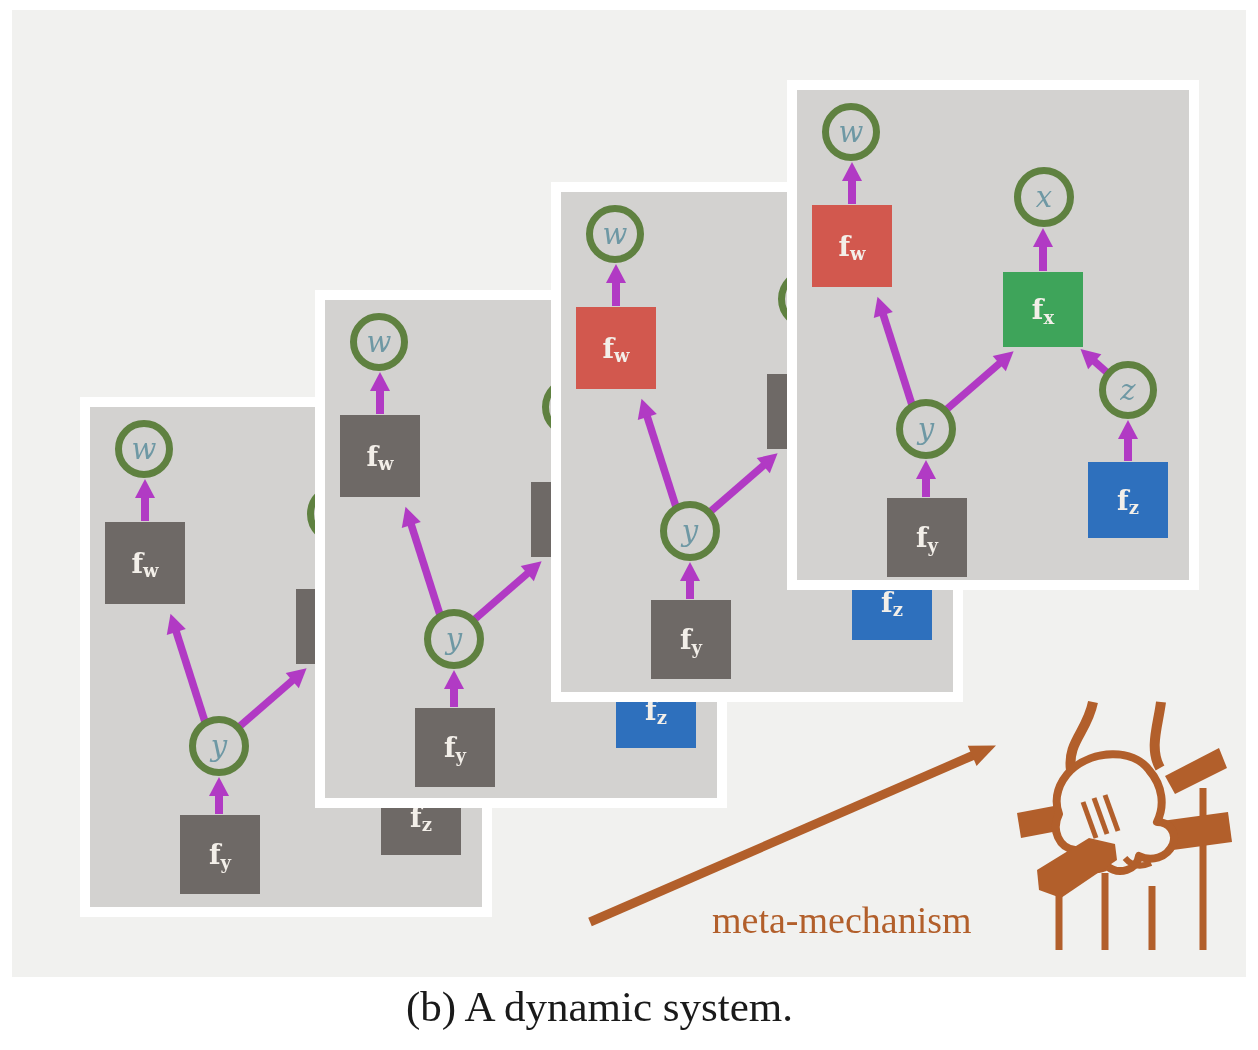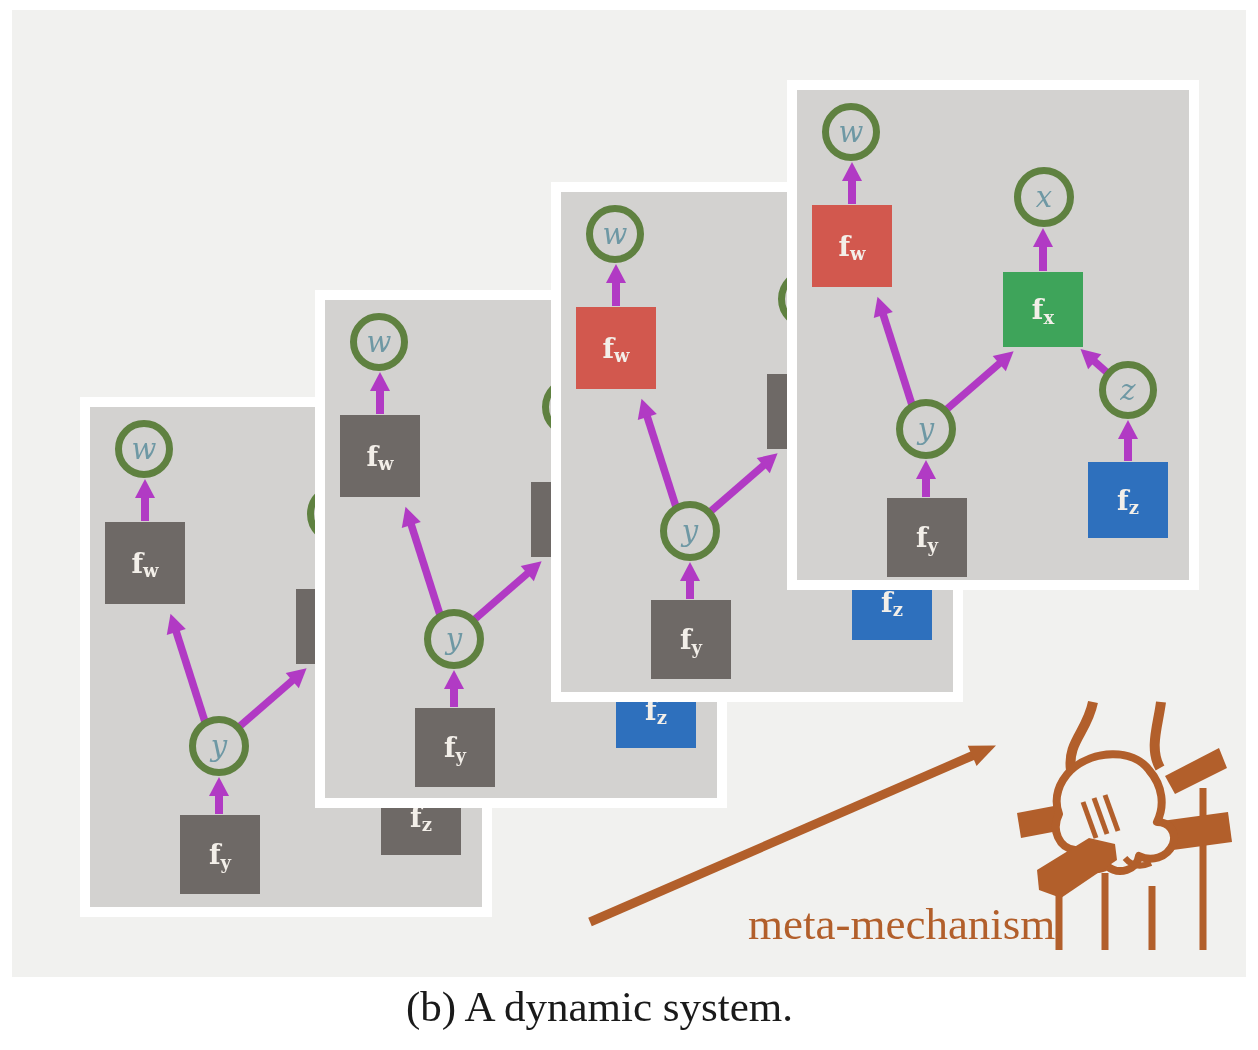--- a/index.html
+++ b/index.html
@@ -37,22 +37,22 @@
   .mech .fl  { font-size:27px; line-height:1; }
   .mech .fsub{ font-size:18px; line-height:1; transform:translateY(8px); }
   .mech-fw { left:15px;  top:115px; width:80px; height:82px; }
   .mech-fx { left:206px; top:182px; width:80px; height:75px; }
   .mech-fy { left:90px;  top:408px; width:80px; height:79px; }
   .mech-fz { left:291px; top:372px; width:80px; height:76px; }
 
   
   .meta-arrow { position:absolute; left:566px; top:722px; }
   .meta-arrow line { stroke:var(--meta_brown); stroke-width:9px; }
-  .meta-label { position:absolute; left:736px; top:888px; width:320px;
-                font-size:45px; color:var(--meta_brown);font-family:Liberation Serif, serif; }
+  .meta-label { position:absolute; left:700px; top:888px; width:320px;
+                font-size:38px; color:var(--meta_brown);font-family:Liberation Serif, serif; }
   .hand { position:absolute; left:985px; top:688px; }
   .hand .st { stroke:var(--meta_brown); fill:none; }
   .hand .fb { fill:var(--meta_brown); stroke:none; }
   .hand .palm { fill:var(--figure_bg); stroke:var(--meta_brown); stroke-width:8px;
                 stroke-linejoin:round; }
 
   .caption { position:absolute; left:0; top:982px; width:1199px; text-align:center;
              font-size:43px; color:var(--caption_text); }
 </style>
 </head>

